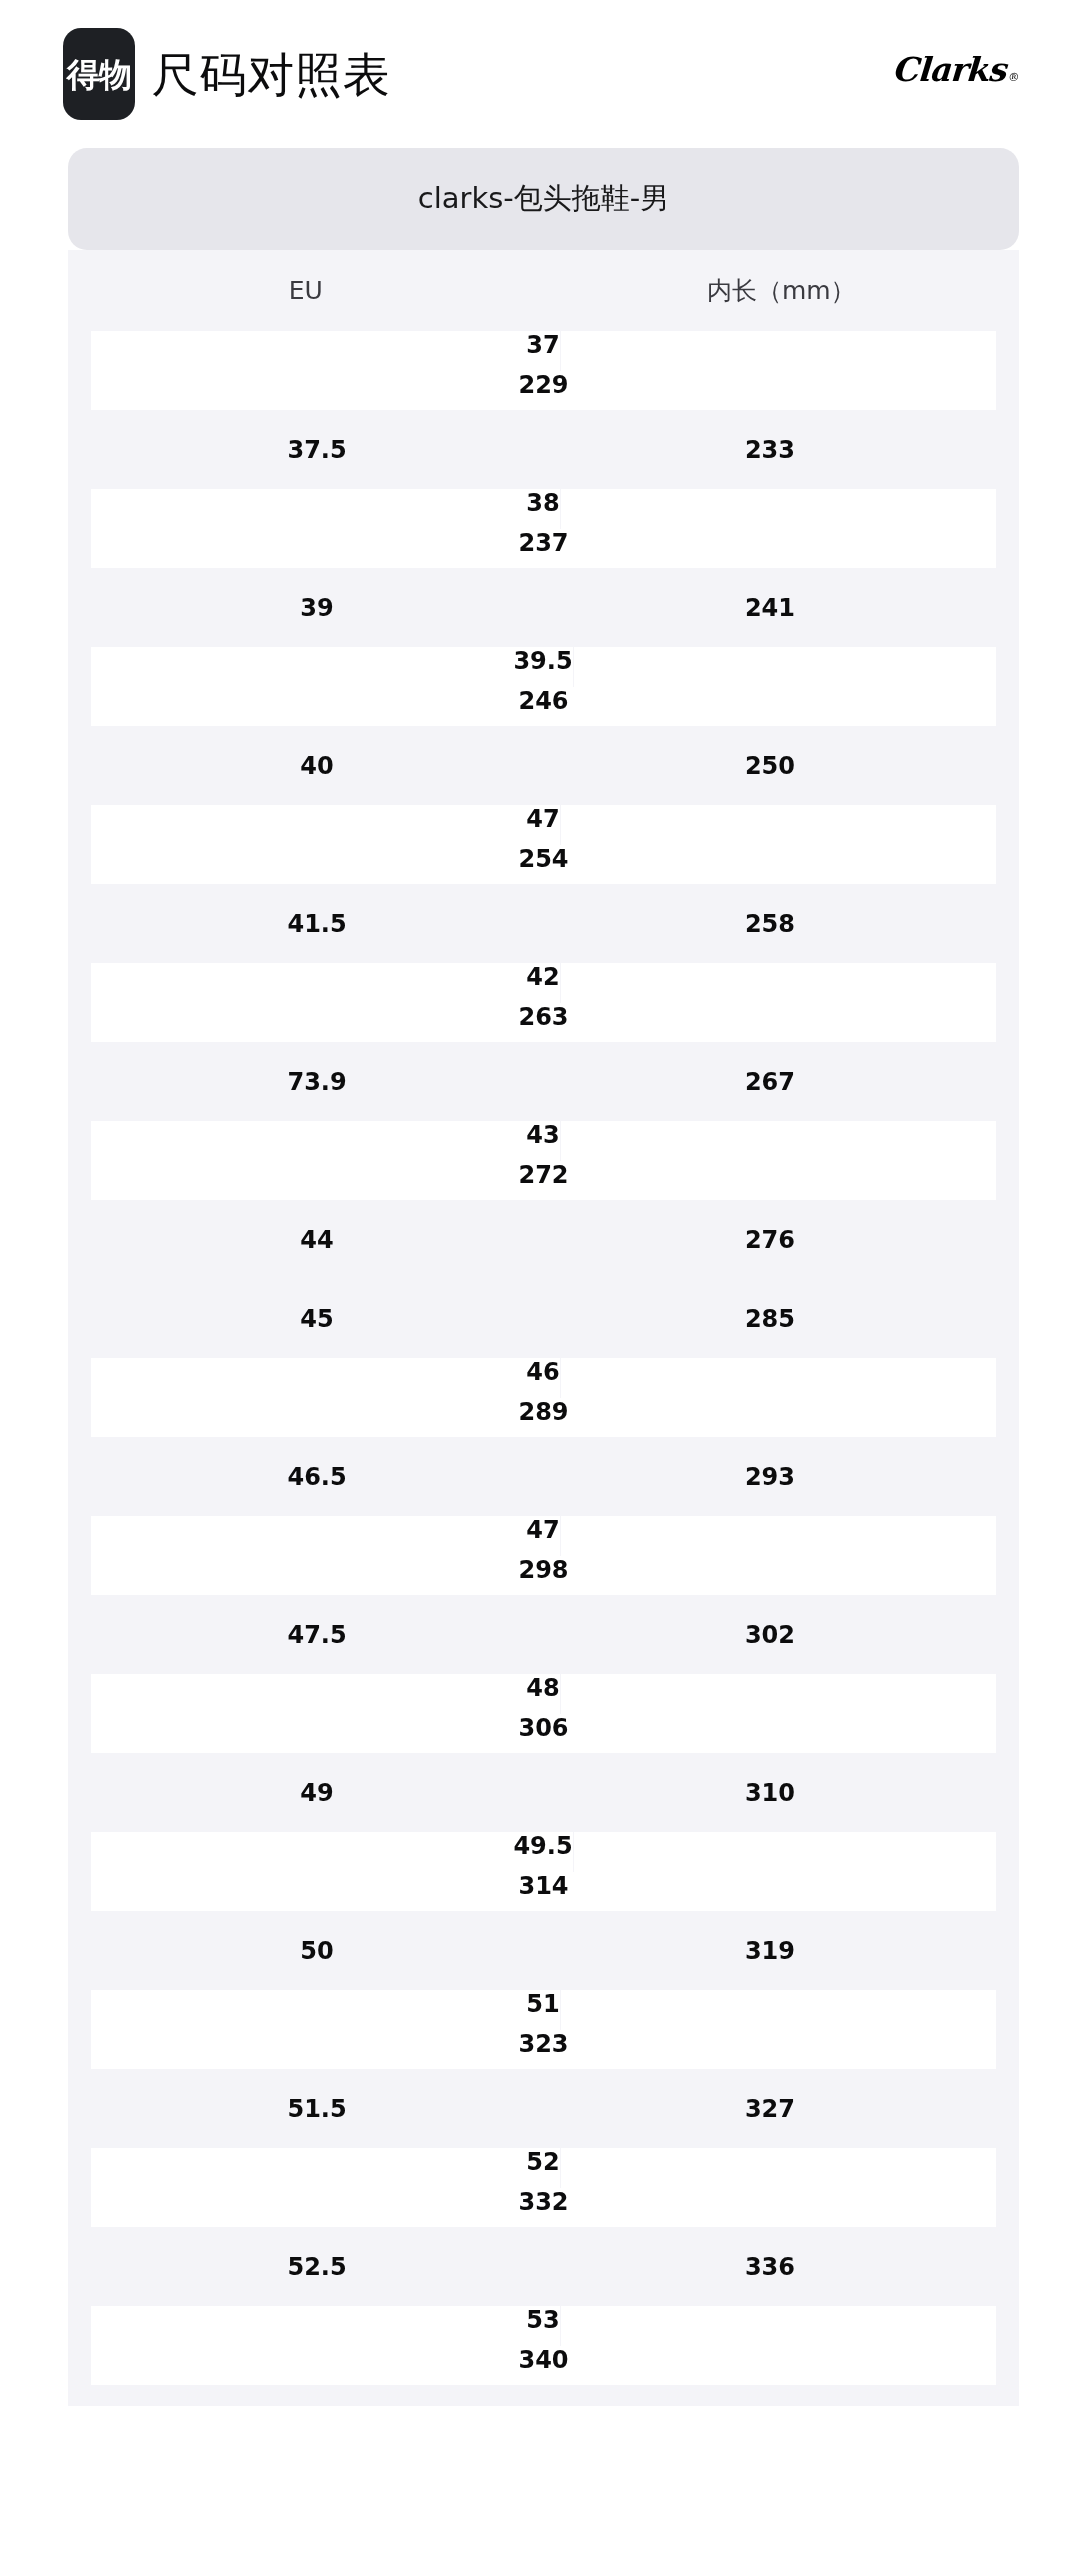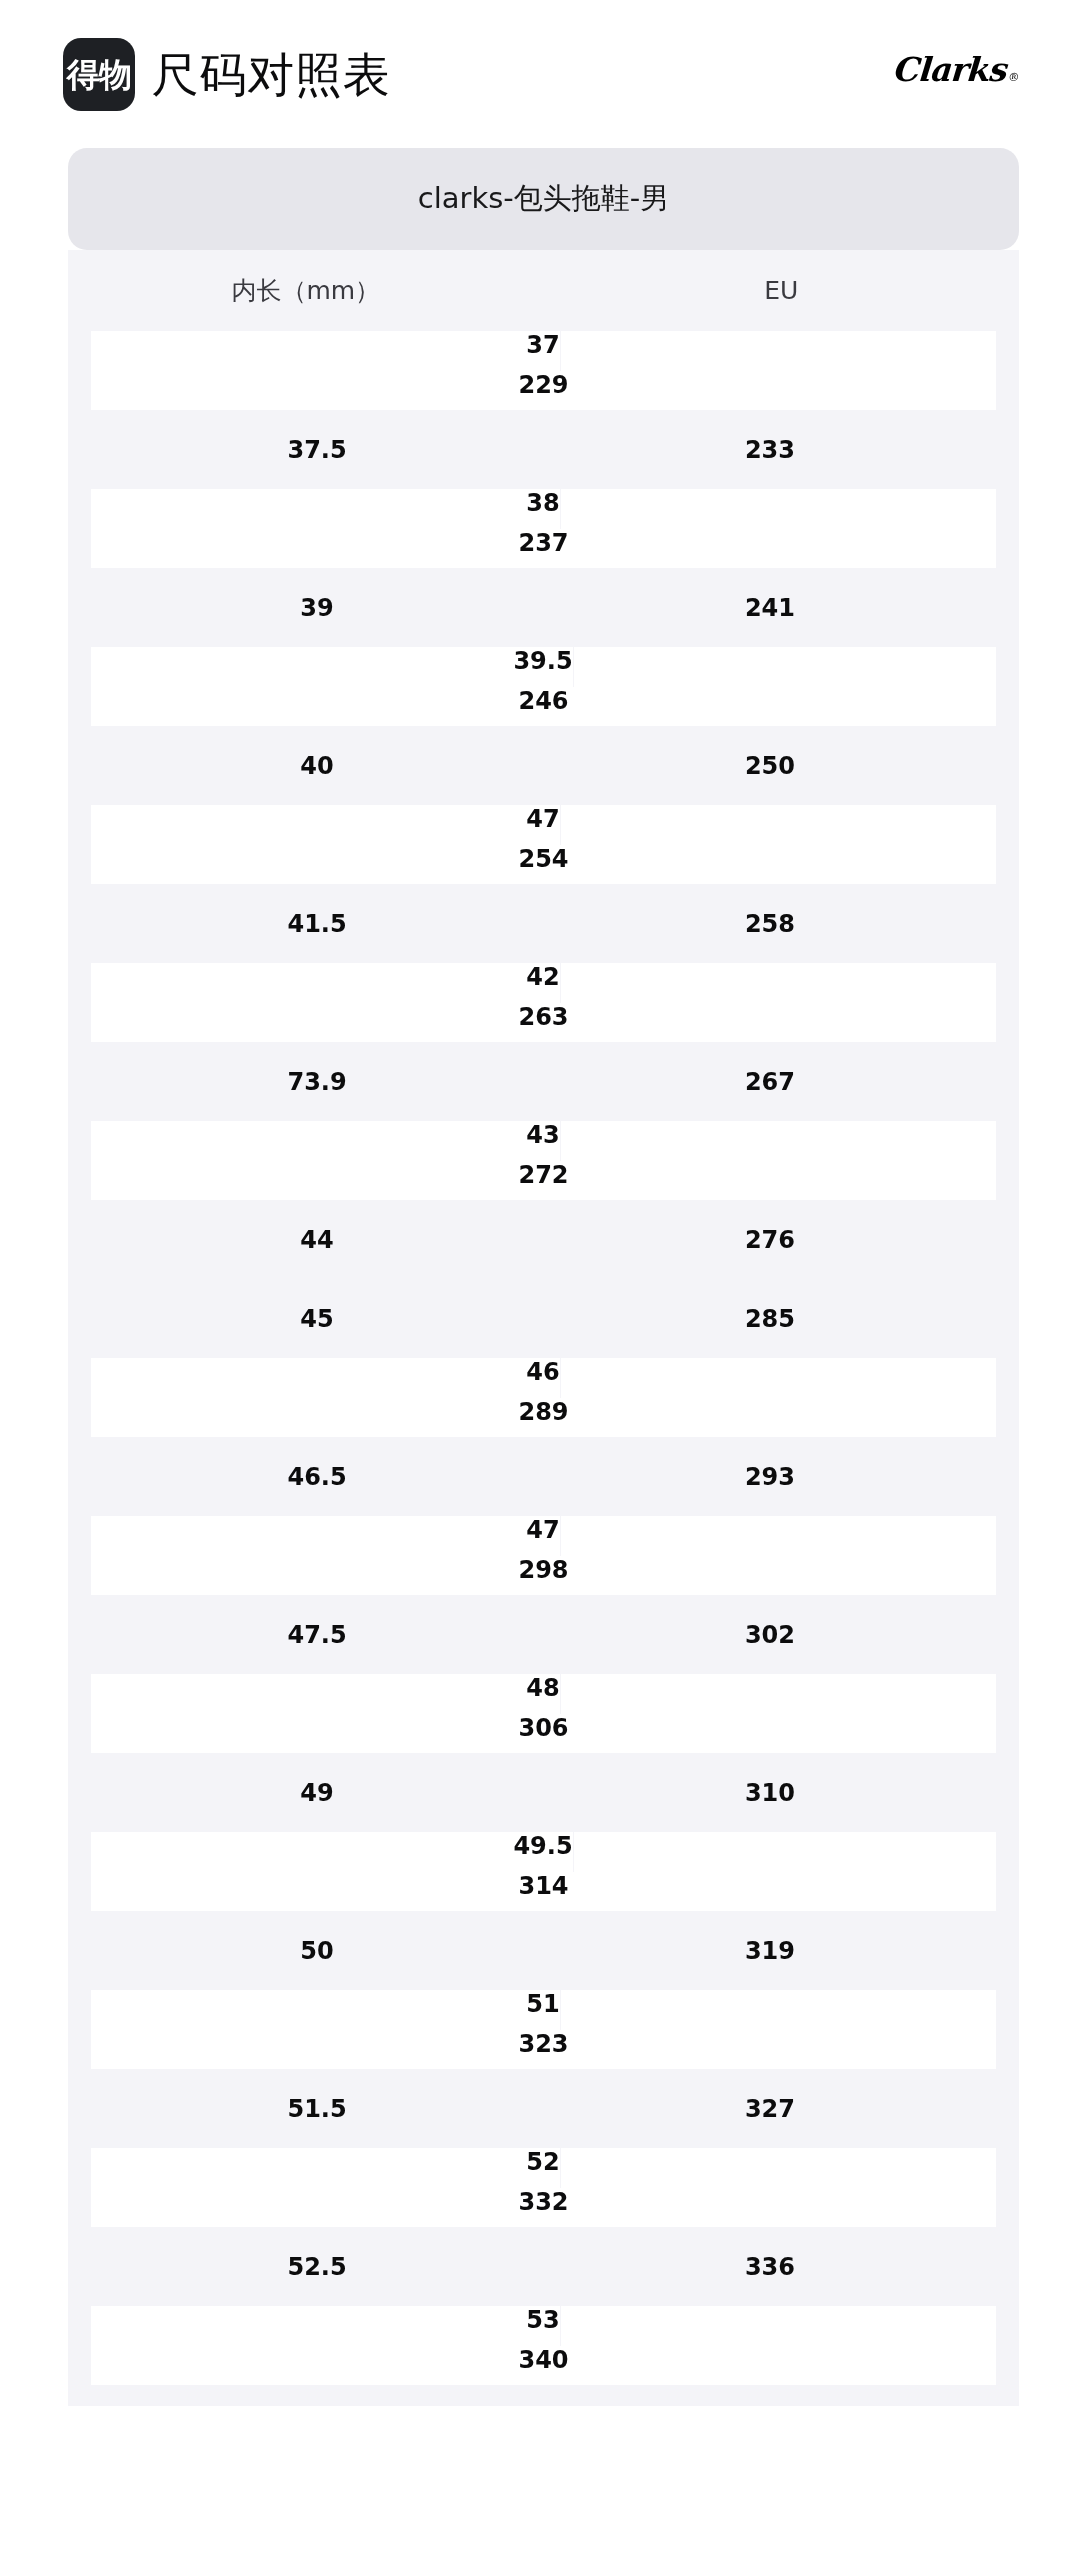--- a/index.html
+++ b/index.html
@@ -13,21 +13,21 @@
   
   .page-header{
     height:148px;
     display:flex;
     align-items:center;
     padding:0 68px 0 63px;
     position:relative;
   }
   .brand-group{ display:flex; align-items:center; gap:16.6px; }
   .dewu-logo{
-    width:72px; height:73px;
+    width:72px; height:92px;
     background:#1e2024;
     border-radius:18px;
     display:flex; align-items:center; justify-content:center;
     color:#ffffff;
     font-size:33px;
     font-weight:700;
     letter-spacing:-0.8px;
     line-height:1;
     font-family:"DejaVu Sans","Liberation Sans",sans-serif;
   }
@@ -137,22 +137,22 @@
     <div class="dewu-logo">得物</div>
     <div class="page-title">尺码对照表</div>
   </div>
   <div class="brand-logo"><span>Clarks</span><span class="reg">®</span></div>
 </div>
 
 <div class="table-card">
   <div class="table-title">clarks-包头拖鞋-男</div>
   <div class="table-body">
     <div class="thead">
+      <div class="cell">EU</div>
       <div class="cell">内长（mm）</div>
-      <div class="cell">EU</div>
     </div>
     <div id="rows-container">
         <div class="row white">
           <div class="inner">
             <div class="cell cell-eu">37</div>
             <div class="cell cell-mm">229</div>
           </div>
         </div>
         <div class="row light">
           <div class="inner">

